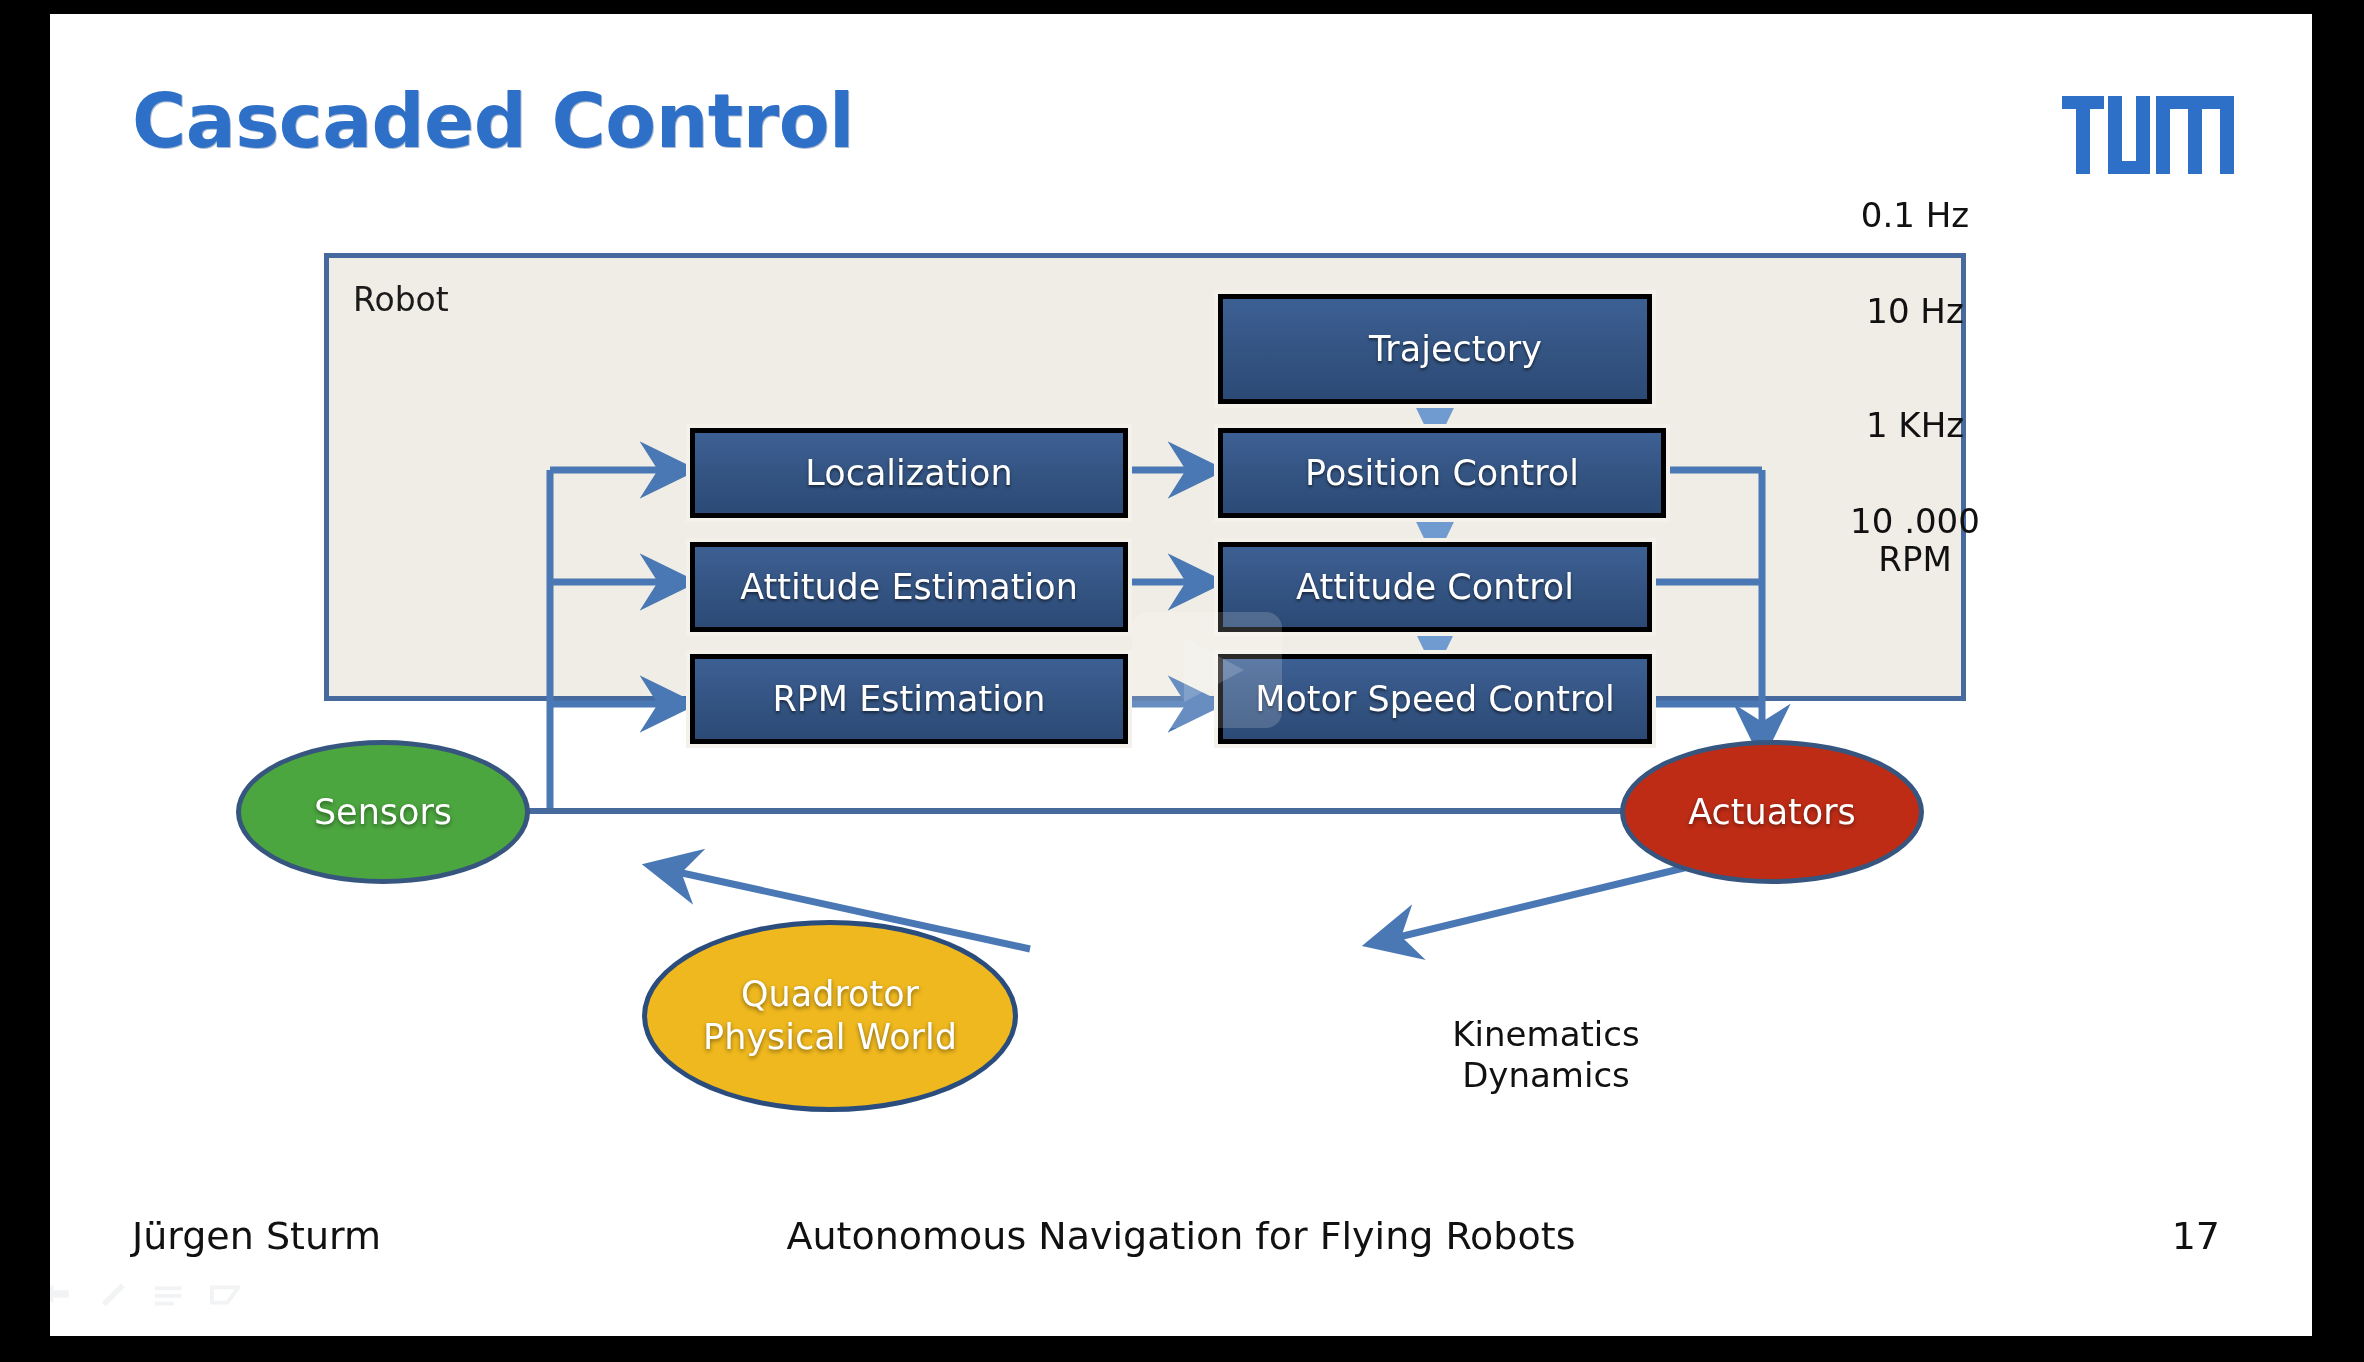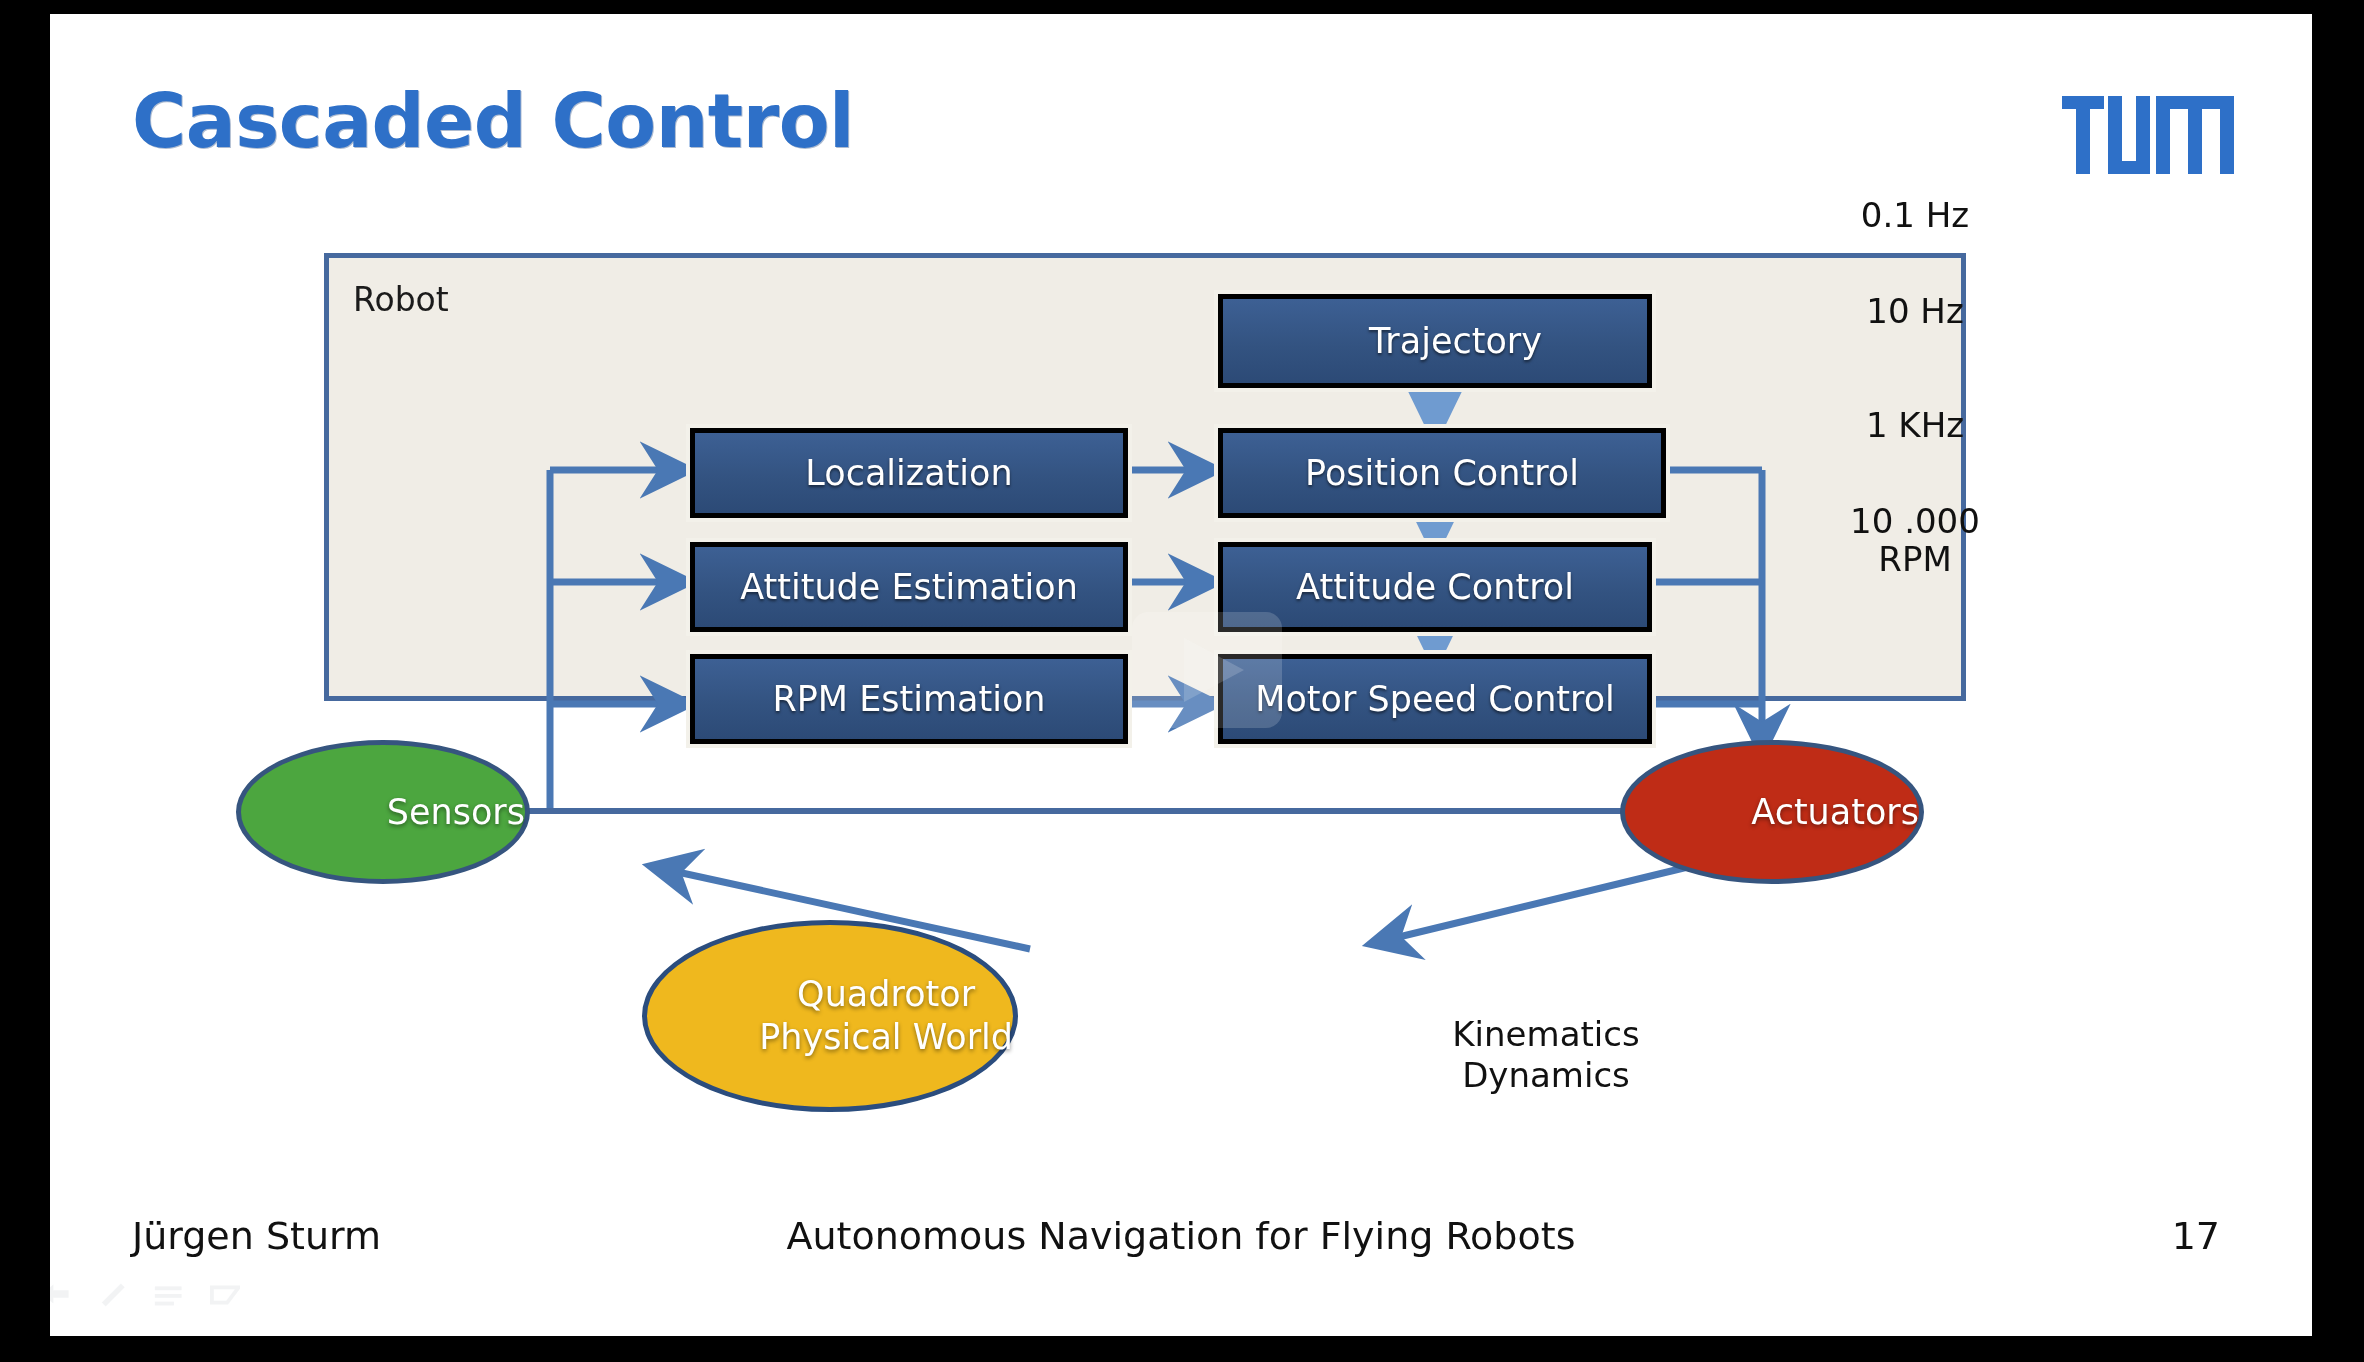--- a/index.html
+++ b/index.html
@@ -53,21 +53,21 @@
   .freq{
     position:absolute;text-align:center;
     font-size:34px;color:#111;line-height:1.12;
     white-space:pre-line;
   }
 
   
   .ellipse{
     position:absolute;border-radius:50%;box-sizing:border-box;
     border:5px solid #36557f;
-    display:flex;align-items:center;justify-content:flex-end;
+    display:flex;align-items:center;justify-content:center;
     text-align:center;color:#ffffff;font-size:35px;line-height:1.22;
     text-shadow:0 2px 4px rgba(0,0,0,.45);
   }
   #sensors{background:#4ca63f;}
   #actuators{background:#bf2c16;}
   #quadrotor{background:#efb81e;border-color:#2b4d7e;}
 
   
   #kin{
     position:absolute;left:1376px;top:1000px;width:240px;
@@ -158,21 +158,21 @@
       <g stroke="#46699e" stroke-width="6" fill="none">
         <path d="M430,797 L1670,797"></path>
       </g>
 
       <g stroke="#4a78b4" stroke-width="7" fill="none">
         <path d="M1642,852 L1320,930" marker-end="url(#ah)"></path>
         <path d="M980,935 L600,852" marker-end="url(#ah)"></path>
       </g>
     </svg>
 
-    <div class="pbox" style="left:1168px;top:280px;width:434px;height:94px;padding-left:41px;">
+    <div class="pbox" style="left:1168px;top:280px;width:434px;height:110px;padding-left:41px;">
       <span>Trajectory</span>
     </div>
 
     <div class="pbox" style="left:640px;top:414px;width:438px;height:90px;">
       <span>Localization</span>
     </div>
 
     <div class="pbox" style="left:1168px;top:414px;width:448px;height:90px;">
       <span>Position Control</span>
     </div>

